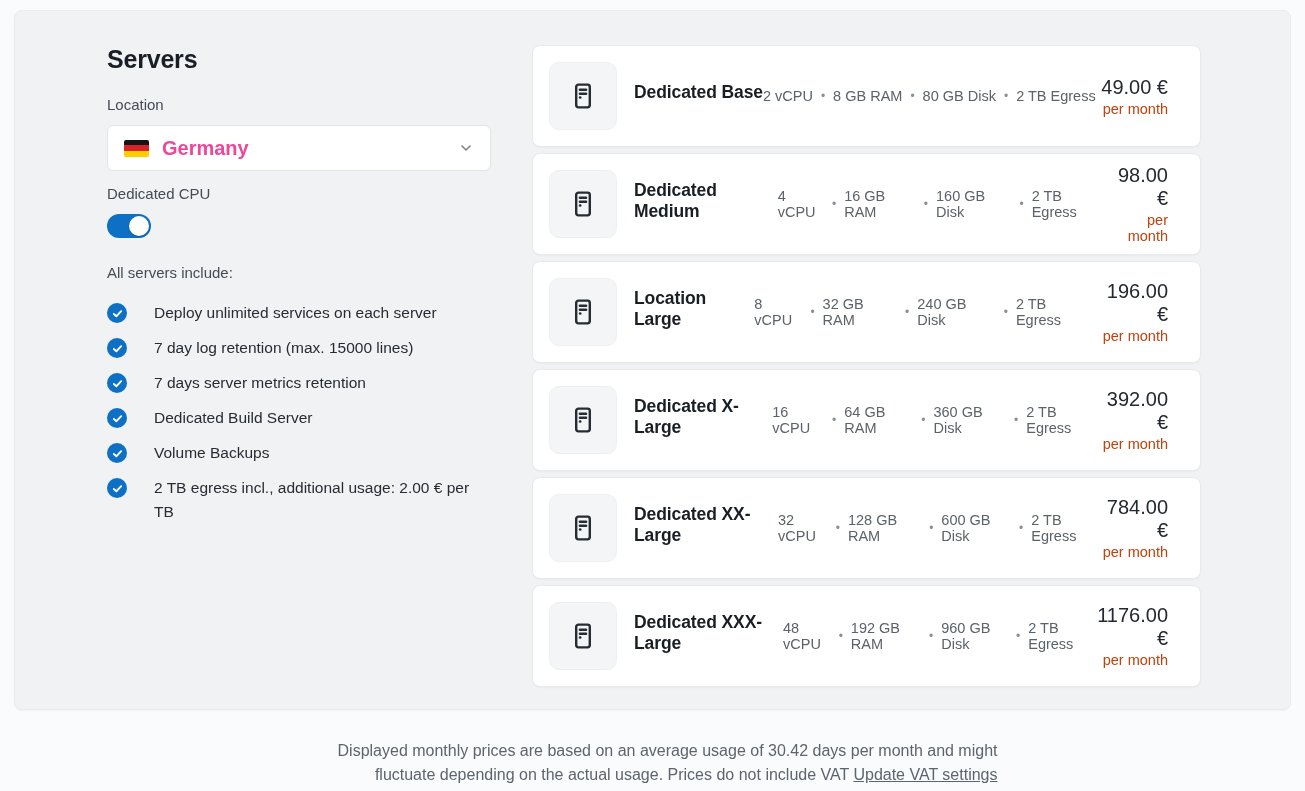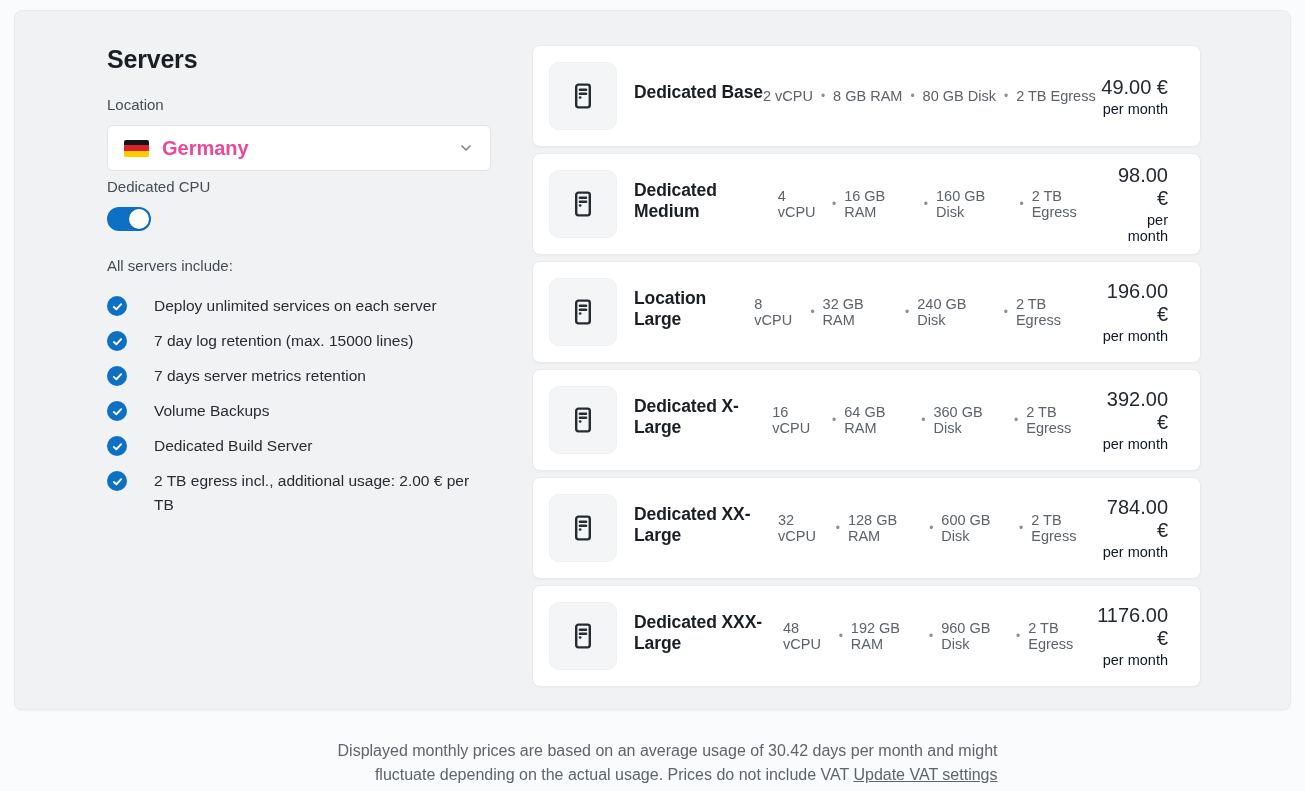--- a/index.html
+++ b/index.html
@@ -45,21 +45,21 @@
     flex: none; margin-right: 13px;
     display: flex; flex-direction: column;
     box-shadow: 0 0 0 1px rgba(0,0,0,0.04) inset;
   }
   .flag div { flex: 1; }
   .flag .s1 { background: #141414; }
   .flag .s2 { background: #d8232a; }
   .flag .s3 { background: #ffcc00; }
   .select-value { font-size: 20px; font-weight: 700; color: #ec4899; }
   .select .chev { margin-left: auto; color: #7b828a; display: flex; }
-  .toggle-label { margin-top: 7px; }
+  .toggle-label { margin-top: 14px; }
   .toggle {
     margin-top: 9px;
     width: 44px; height: 24px;
     border-radius: 12px;
     background: var(--accent);
     position: relative;
     cursor: pointer;
   }
   .toggle .knob {
     position: absolute; top: 2px; right: 2px;
@@ -109,21 +109,21 @@
     font-size: 17.5px; font-weight: 700; color: #191e24;
     letter-spacing: -0.1px; margin-bottom: 7px;
   }
   .card-specs {
     font-size: 14.5px; color: #5b6269;
     display: flex; align-items: center;
   }
   .spec-sep { margin: 0 8px; font-size: 12px; color: #8a9097; }
   .price-box { margin-left: auto; text-align: right; }
   .price-amount { font-size: 20px; color: #23292f; font-weight: 500; }
-  .price-period { font-size: 14.5px; color: #0f172a; margin-top: 2px; }
+  .price-period { font-size: 14.5px; color: #c2410c; margin-top: 2px; }
   
   .footer {
     margin: 29px auto 0 auto;
     max-width: 690px;
     text-align: right;
     font-size: 16px; color: #5d646b; line-height: 24px;
   }
   .footer a { color: #5d646b; text-decoration: underline; cursor: pointer; }
   :root { --accent: #0e70c5; }
 </style>
@@ -182,29 +182,29 @@
             </svg>
           </span>
         <span>7 days server metrics retention</span>
       </li>
       <li class="feature">
         <span class="check-icon">
             <svg width="11" height="11" viewBox="0 0 12 12" fill="none" stroke="#fff" stroke-width="2" stroke-linecap="round" stroke-linejoin="round">
               <polyline points="2,6.5 4.8,9 10,3.5"></polyline>
             </svg>
           </span>
+        <span>Dedicated Build Server</span>
+      </li>
+      <li class="feature">
+        <span class="check-icon">
+            <svg width="11" height="11" viewBox="0 0 12 12" fill="none" stroke="#fff" stroke-width="2" stroke-linecap="round" stroke-linejoin="round">
+              <polyline points="2,6.5 4.8,9 10,3.5"></polyline>
+            </svg>
+          </span>
         <span>Volume Backups</span>
-      </li>
-      <li class="feature">
-        <span class="check-icon">
-            <svg width="11" height="11" viewBox="0 0 12 12" fill="none" stroke="#fff" stroke-width="2" stroke-linecap="round" stroke-linejoin="round">
-              <polyline points="2,6.5 4.8,9 10,3.5"></polyline>
-            </svg>
-          </span>
-        <span>Dedicated Build Server</span>
       </li>
       <li class="feature">
         <span class="check-icon">
             <svg width="11" height="11" viewBox="0 0 12 12" fill="none" stroke="#fff" stroke-width="2" stroke-linecap="round" stroke-linejoin="round">
               <polyline points="2,6.5 4.8,9 10,3.5"></polyline>
             </svg>
           </span>
         <span>2 TB egress incl., additional usage: 2.00 € per TB</span>
       </li>
     </ul>

